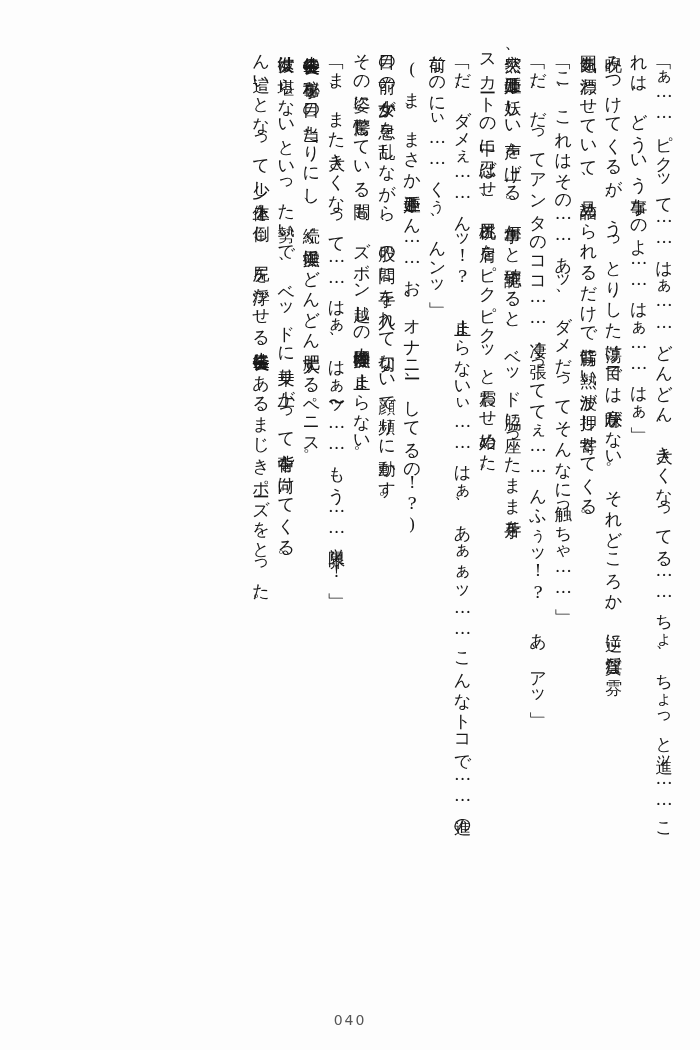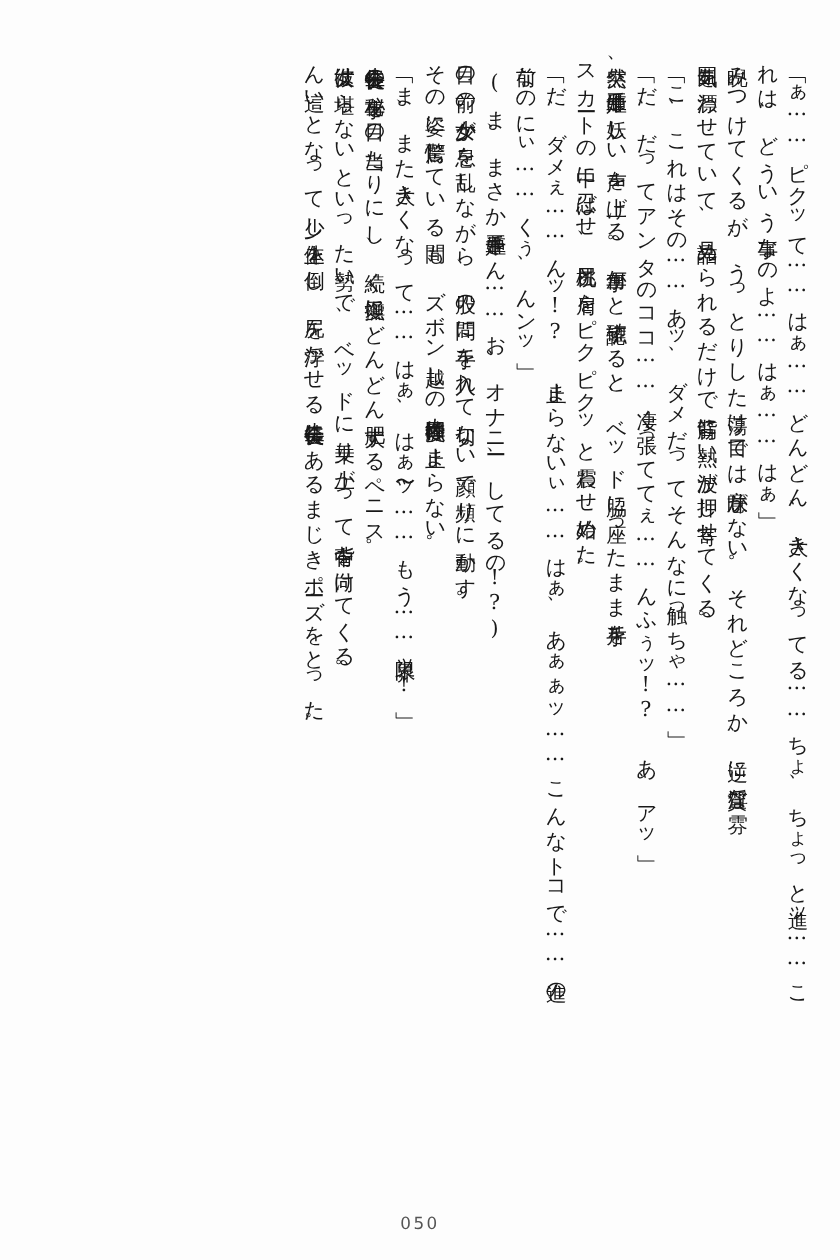--- a/index.html
+++ b/index.html
@@ -83,14 +83,14 @@
     <div class="line indent">「だ、ダメぇ……んッ!?　止まらないぃ……はぁ、あぁぁッ……こんなトコで……進の、</div>
     <div class="line">前なのにぃ……くぅ、んンッ」</div>
     <div class="line indent">(ま、まさか千亜姫さん……お、オナニー、してるの!?)</div>
     <div class="line">目の前の少女が息を乱しながら、股の間に手を入れて切ない顔で頻りに動かす。</div>
     <div class="line">その姿に驚愕している間も、ズボン越しの肉棒愛撫は止まらない。</div>
     <div class="line indent">「ま、また大きくなって……はぁ、はぁ〜ッ……もう……限界ッ!」</div>
     <div class="line">生徒会長の秘事を目の当たりにし、続く愛撫にどんどん肥大するペニス。</div>
     <div class="line">彼女は堪らないといった勢いで、ベッドに乗り上がって背中を向けてくる。</div>
     <div class="line">ん這いとなって少し上体を倒し、尻を浮かせる生徒会長にあるまじきポーズをとった。</div>
   </div>
-  <div class="page-number">050</div>
+  <div class="page-number">040</div>
 </div>
 
 </body></html>

